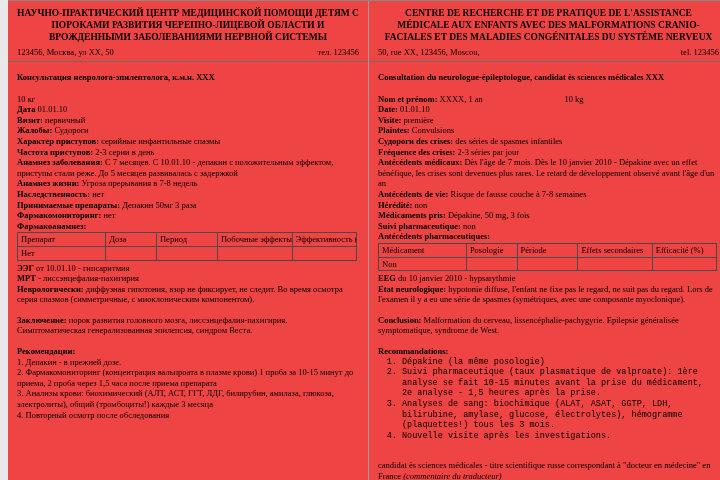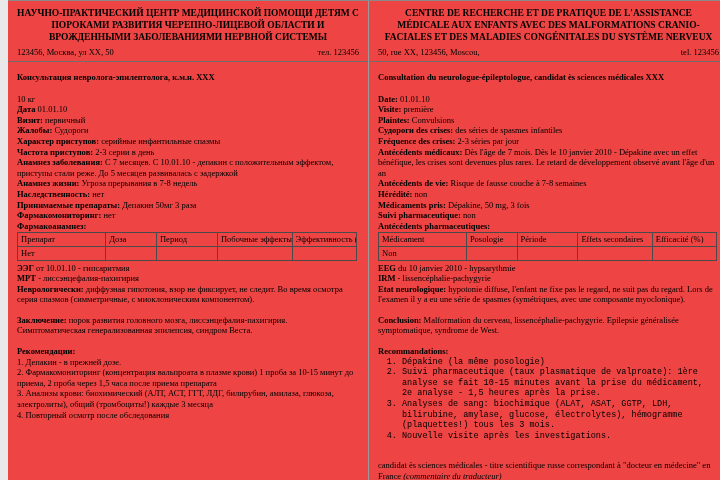--- a/index.html
+++ b/index.html
@@ -103,20 +103,24 @@
       <div class="org-name">CENTRE DE RECHERCHE ET DE PRATIQUE DE L'ASSISTANCE MÉDICALE AUX ENFANTS AVEC DES MALFORMATIONS CRANIO-FACIALES ET DES MALADIES CONGÉNITALES DU SYSTÈME NERVEUX</div>
       <div class="addr-row">
         <span>50, rue XX, 123456, Moscou,</span>
         <span>tel. 123456</span>
       </div>
     </div>
     <div class="rule"></div>
     <div class="col-body">
       <div class="doc-title">Consultation du neurologue-épileptologue, candidat ès sciences médicales XXX</div>
 
+      <div class="line patient-line">
+        <span class="patient-main"><b>Nom et prénom:</b> <span>XXXX, 1 an</span></span>
+        <span>10 kg</span>
+      </div>
 
       <div class="line"><b>Date:</b> <span>01.01.10</span></div>
       <div class="line"><b>Visite:</b> <span>première</span></div>
       <div class="line"><b>Plaintes:</b> <span>Convulsions</span></div>
       <div class="line"><b>Судороги des crises:</b> <span>des séries de spasmes infantiles</span></div>
       <div class="line"><b>Fréquence des crises:</b> <span>2-3 séries par jour</span></div>
       <div class="line"><b>Antécédents médicaux:</b> <span>Dès l'âge de 7 mois. Dès le 10 janvier 2010 - Dépakine avec un effet bénéfique, les crises sont devenues plus rares. Le retard de développement observé avant l'âge d'un an</span></div>
       <div class="line"><b>Antécédents de vie:</b> <span>Risque de fausse couche à 7-8 semaines</span></div>
       <div class="line"><b>Hérédité:</b> <span>non</span></div>
       <div class="line"><b>Médicaments pris:</b> <span>Dépakine, 50 mg, 3 fois</span></div>
@@ -136,21 +140,20 @@
           <td>Non</td>
           <td></td>
           <td></td>
           <td></td>
           <td></td>
         </tr>
       </tbody>
         </table>
 
       <div class="line"><b>EEG</b> <span>du 10 janvier 2010 - hypsarythmie</span></div>
-      <div class="line"><b>IRM</b> <span>- lissencéphalie-pachygyrie</span></div>
       <div class="line"><b>Etat neurologique:</b> <span>hypotonie diffuse, l'enfant ne fixe pas le regard, ne suit pas du regard. Lors de l'examen il y a eu une série de spasmes (symétriques, avec une composante myoclonique).</span></div>
       <div class="sp"></div>
       <div class="line"><b>Conclusion:</b> <span>Malformation du cerveau, lissencéphalie-pachygyrie. Epilepsie généralisée symptomatique, syndrome de West.</span></div>
       <div class="sp"></div>
       <div class="line rec-title">Recommandations:</div>
       <ol class="rec-list outside">
         <li>Dépakine (la même posologie)</li>
         <li>Suivi pharmaceutique (taux plasmatique de valproate): 1ère analyse se fait 10-15 minutes avant la prise du médicament, 2e analyse - 1,5 heures après la prise.</li>
         <li>Analyses de sang: biochimique (ALAT, ASAT, GGTP, LDH, bilirubine, amylase, glucose, électrolytes), hémogramme (plaquettes!) tous les 3 mois.</li>
         <li>Nouvelle visite après les investigations.</li>

